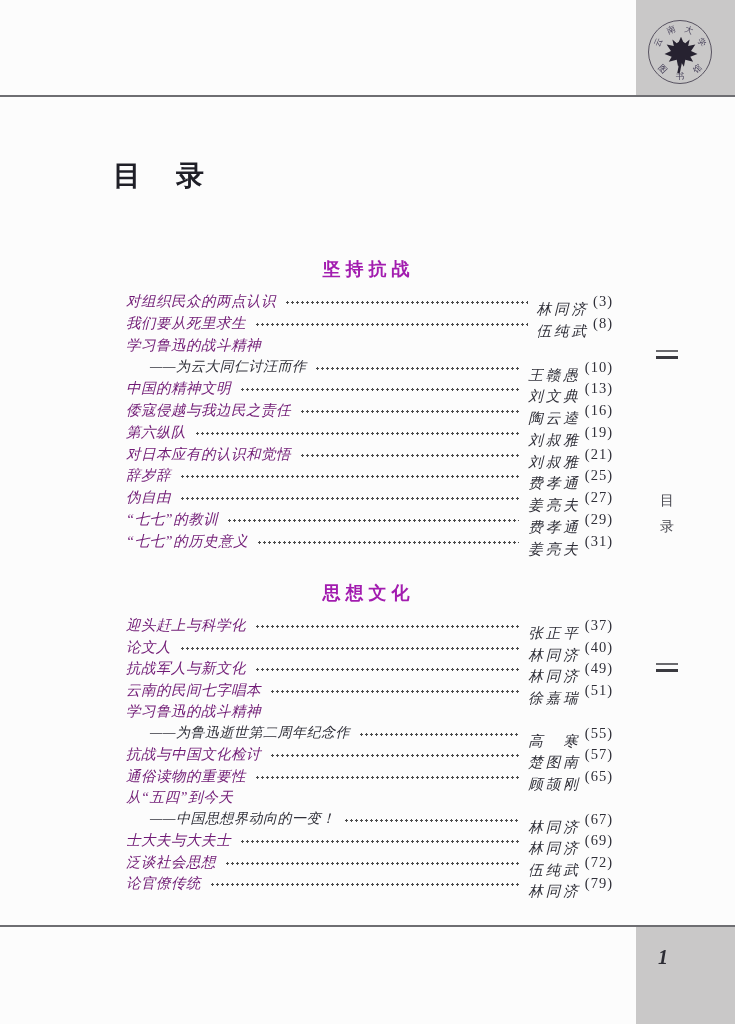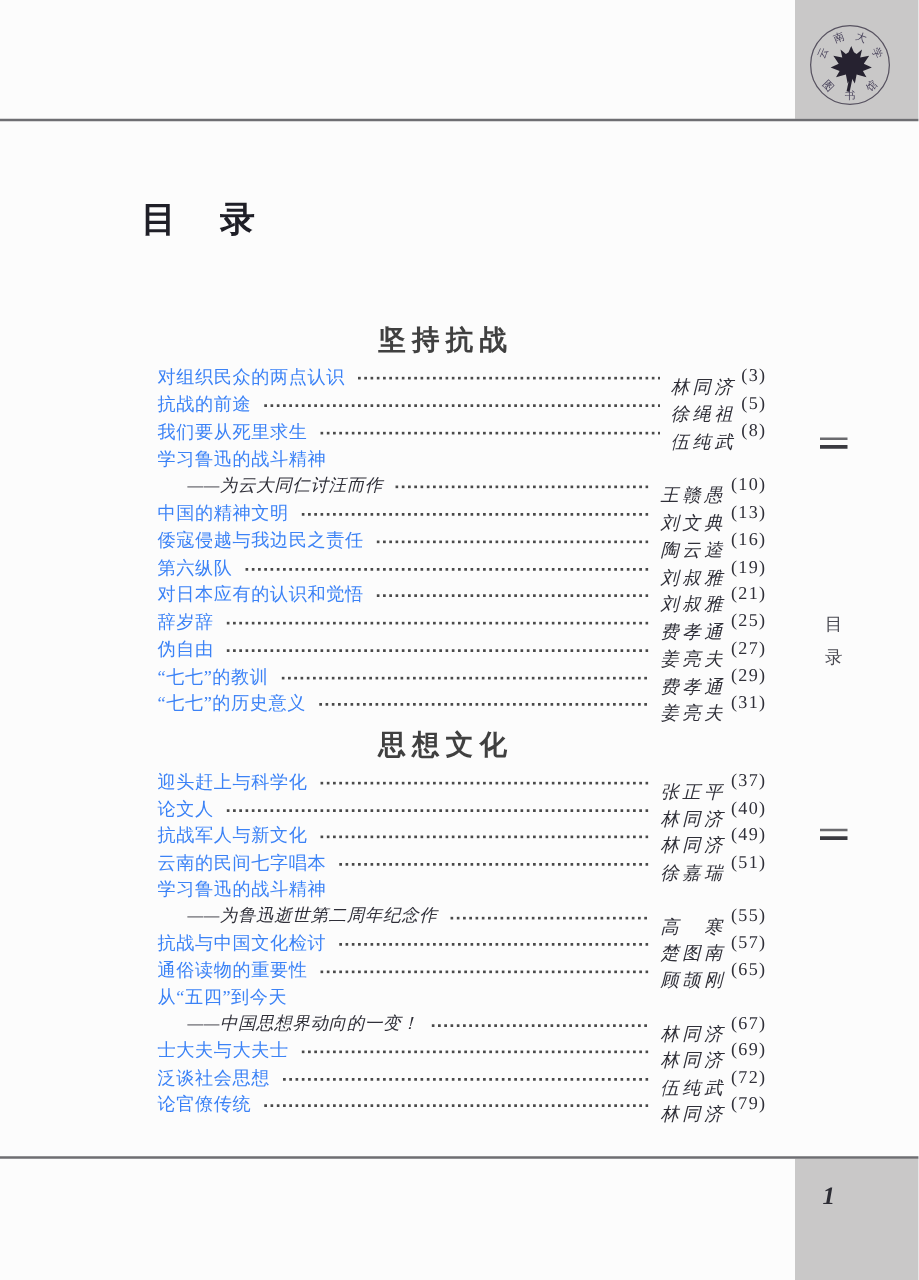--- a/index.html
+++ b/index.html
@@ -23,33 +23,33 @@
   #seal svg { position:absolute; left:14px; top:15px; }
   .seal-char { position:absolute; left:50%; top:50%; width:10px; height:10px;
                margin:-5px 0 0 -5px; font-size:8.5px; line-height:10px;
                text-align:center; color:#453f58; }
   
   #page-title { position:absolute; top:157px; left:126px; width:487px;
                 font-size:28px; font-weight:bold;
                 color:#1f1f27; letter-spacing:2px; word-spacing:24px;
                 transform:translateX(-13px); }
   
-  .sec-heading { position:absolute; left:126px; width:487px; text-align:center;
-                 font-size:22px; font-weight:bold; letter-spacing:5px;
-                 color:#404040; transform:translateX(-13px); }
+  .sec-heading { position:absolute; left:138px; width:487px; text-align:center;
+                 font-size:18px; font-weight:bold; letter-spacing:5px;
+                 color:#a21caf; transform:translateX(-13px); }
   #heading-1 { top:257px; }
   #heading-2 { top:581px; }
   
   .rows { position:absolute; left:126px; width:487px; }
   #rows-1 { top:291px; }
   #rows-2 { top:615px;text-align:right; }
   #rows-1 .row { height:21.75px; }
   #rows-2 .row { height:21.5px; }
   .row { display:flex; align-items:center; }
-  .t { white-space:nowrap; font-size:14.5px; letter-spacing:0.5px; color:#3b82f6; }
+  .t { white-space:nowrap; font-size:14.5px; letter-spacing:0.5px; color:#701a75;font-style:italic; }
   .row.indent .t { padding-left:24px; font-style:italic; font-size:14px; color:#2f2f38; }
   .leader { flex:1 1 auto; height:5px; margin:2px 9px 0 9px;
             background-image:radial-gradient(circle, #4a4a4a 1.05px, rgba(0,0,0,0) 1.35px);
             background-size:5px 5px; background-repeat:repeat-x; background-position:0 0; }
   .a { white-space:nowrap; font-size:14.5px; letter-spacing:3px;
        font-style:italic; color:#2f2f38;margin-top:16px; }
   .p { white-space:nowrap; font-size:14.5px; letter-spacing:1px;
        margin-left:4px; color:#2f2f38; }
   
   .edge-mark { position:absolute; left:656px; width:22px; }
@@ -93,26 +93,20 @@
   <div class="sec-heading" id="heading-1">坚持抗战</div>
 
   <div class="rows" id="rows-1">
     <div class="row">
       <span class="t">对组织民众的两点认识</span>
       <span class="leader"></span>
       <span class="a">林同济</span>
       <span class="p">(3)</span>
     </div>
     <div class="row">
-      <span class="t">抗战的前途</span>
-      <span class="leader"></span>
-      <span class="a">徐绳祖</span>
-      <span class="p">(5)</span>
-    </div>
-    <div class="row">
       <span class="t">我们要从死里求生</span>
       <span class="leader"></span>
       <span class="a">伍纯武</span>
       <span class="p">(8)</span>
     </div>
     <div class="row">
       <span class="t">学习鲁迅的战斗精神</span>
     </div>
     <div class="row indent">
       <span class="t">——为云大同仁讨汪而作</span>

